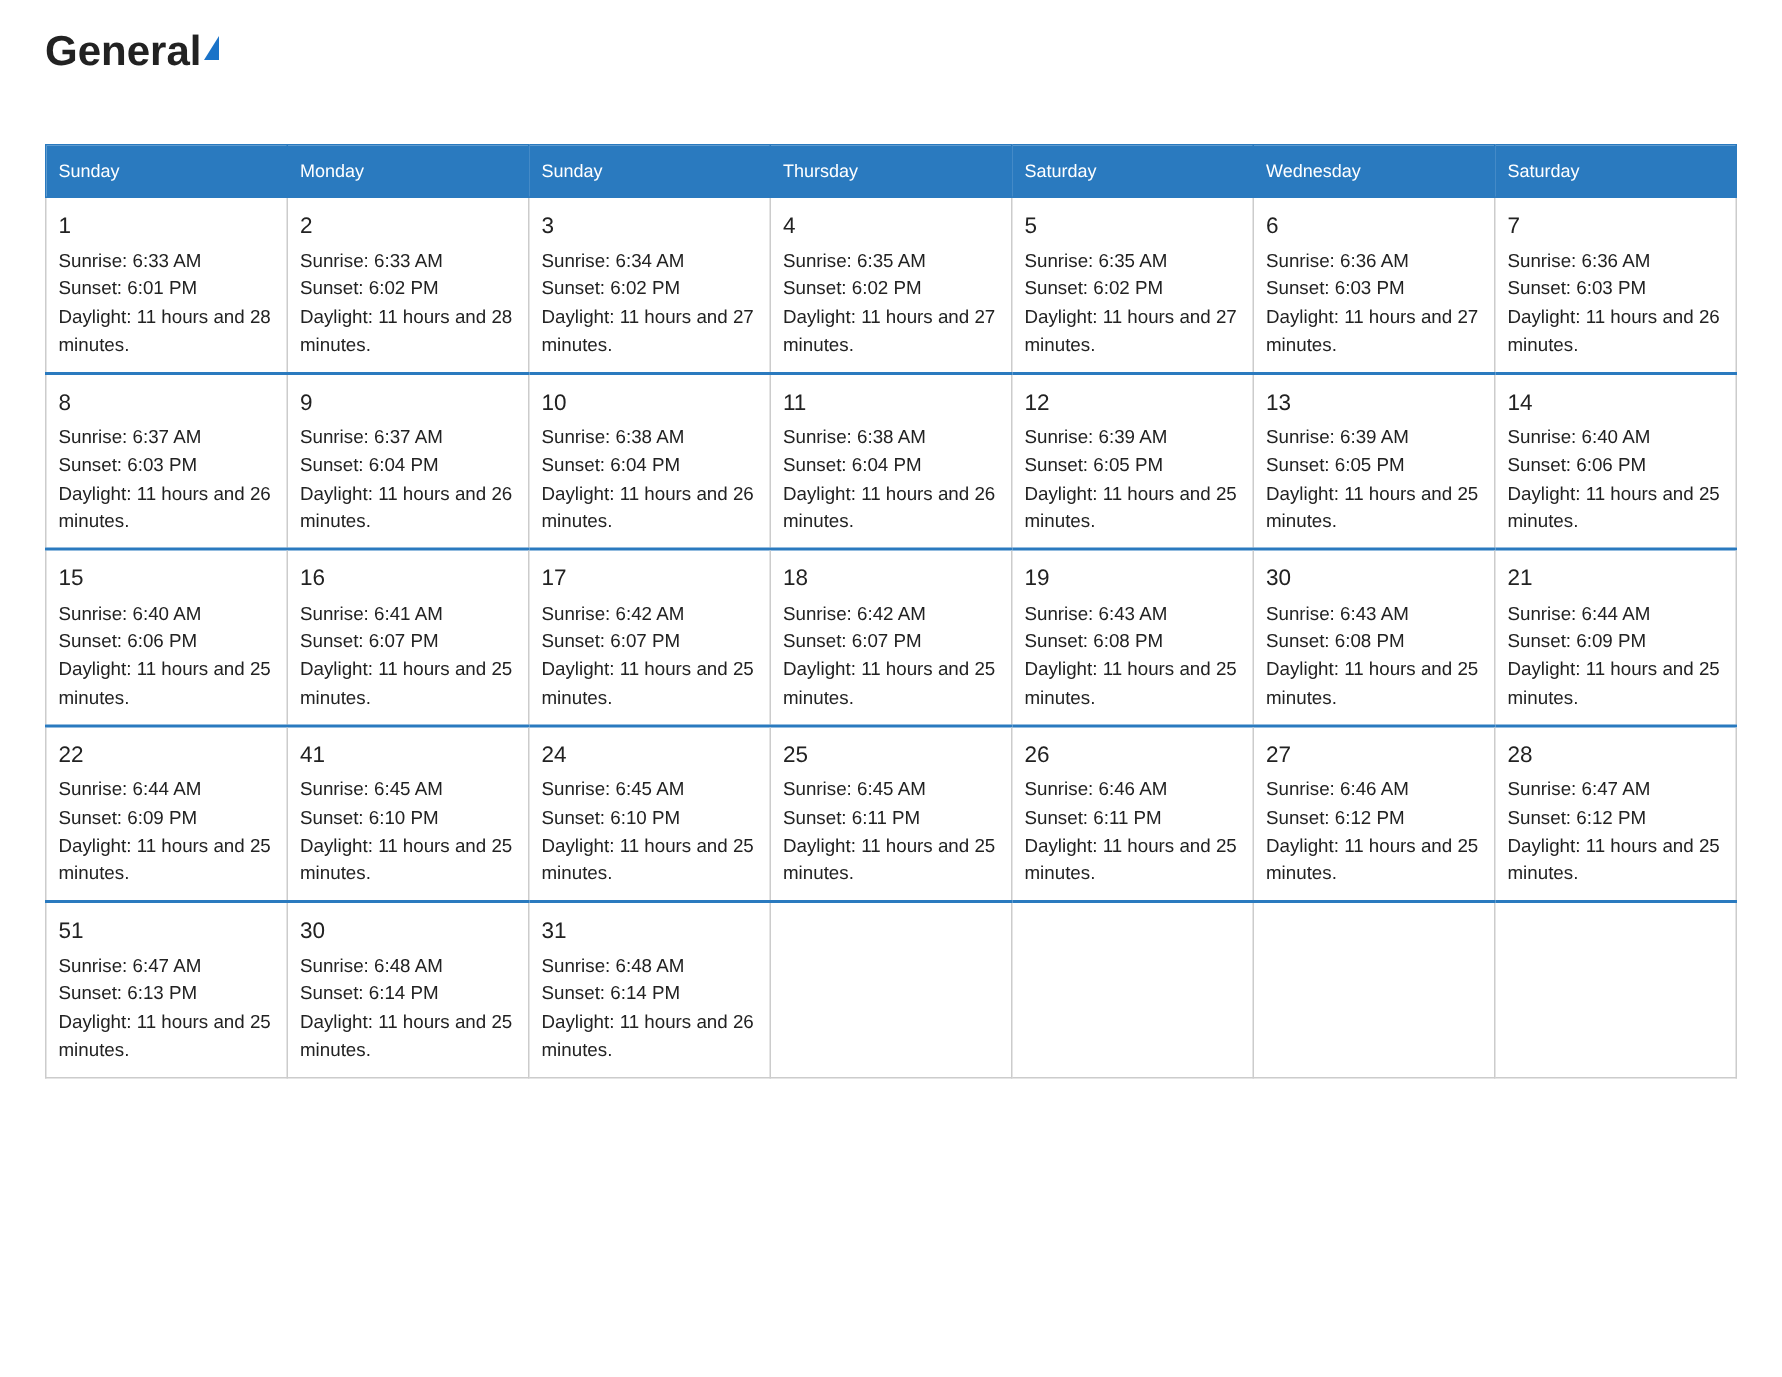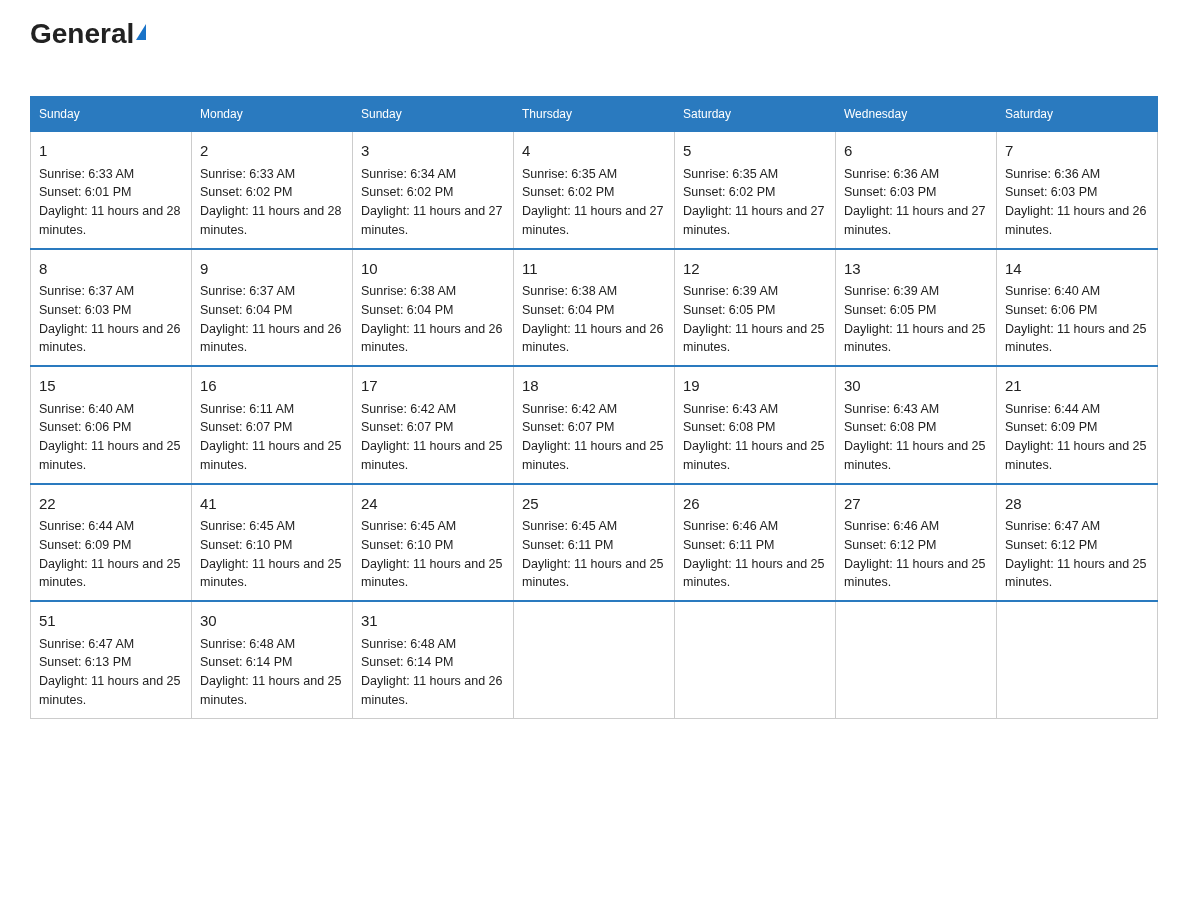--- a/index.html
+++ b/index.html
@@ -215,21 +215,21 @@
       </tr>
       <tr class="row-border-top">
         <td>
         <span class="day-num">15</span>
         <span>Sunrise: 6:40 AM</span><br>
         <span>Sunset: 6:06 PM</span><br>
         <span>Daylight: 11 hours and 25 minutes.</span>
       </td>
         <td>
         <span class="day-num">16</span>
-        <span>Sunrise: 6:11 AM</span><br>
+        <span>Sunrise: 6:41 AM</span><br>
         <span>Sunset: 6:07 PM</span><br>
         <span>Daylight: 11 hours and 25 minutes.</span>
       </td>
         <td>
         <span class="day-num">17</span>
         <span>Sunrise: 6:42 AM</span><br>
         <span>Sunset: 6:07 PM</span><br>
         <span>Daylight: 11 hours and 25 minutes.</span>
       </td>
         <td>

